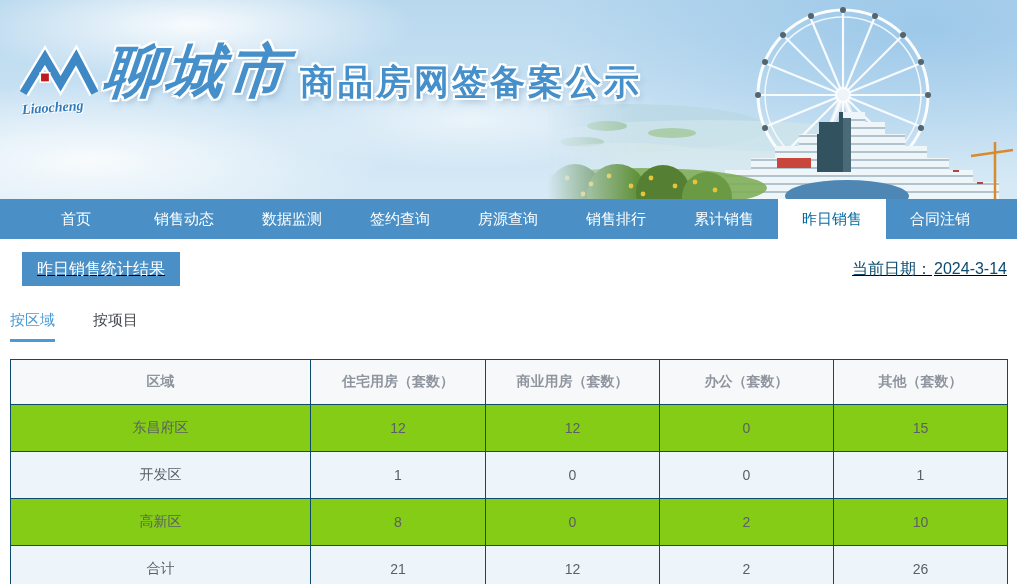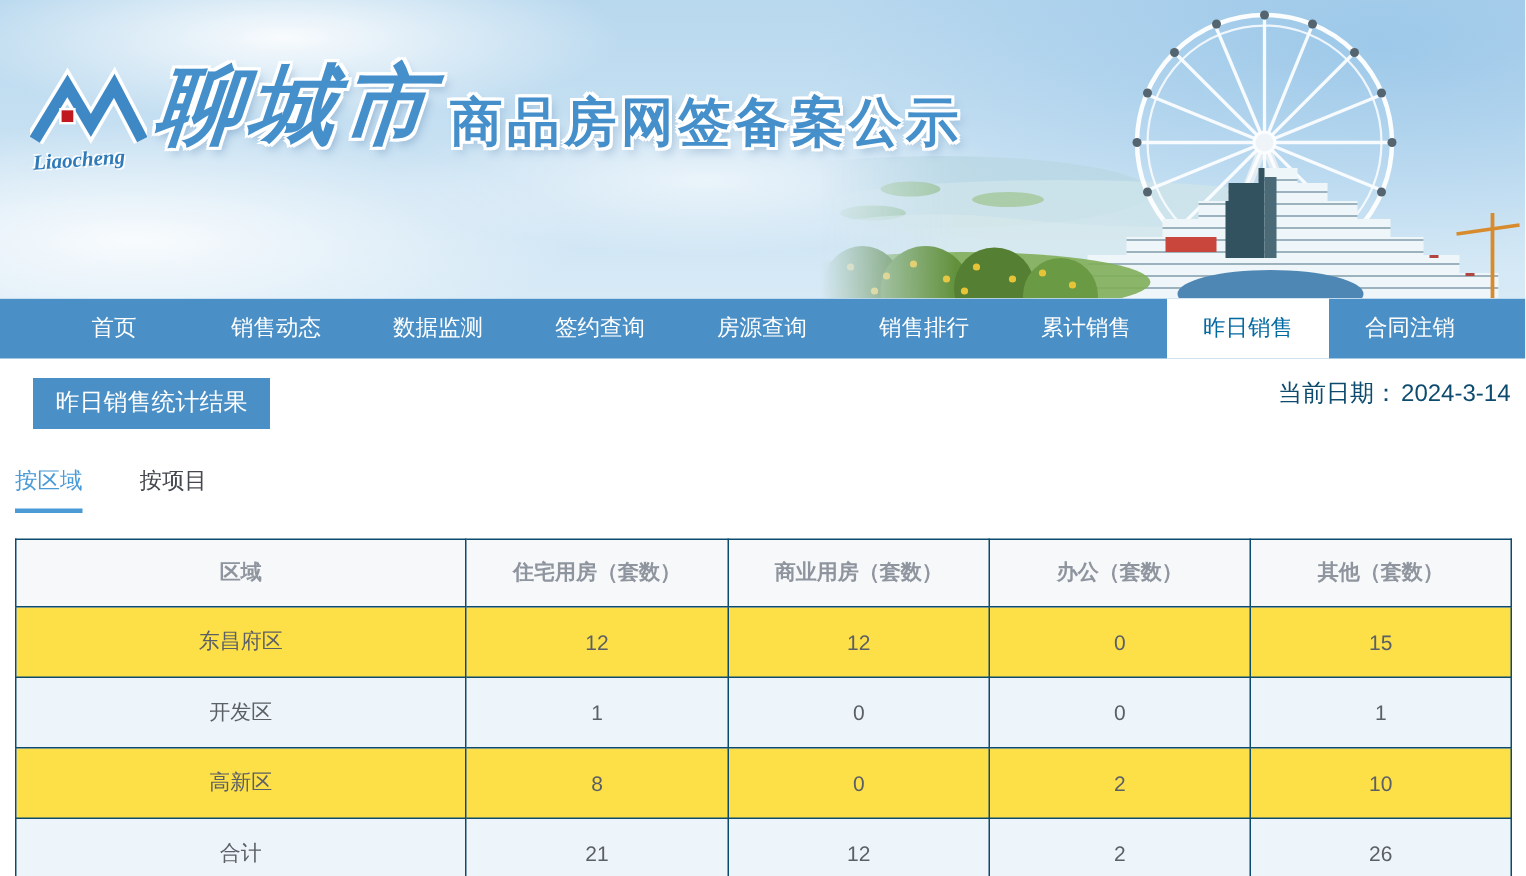--- a/index.html
+++ b/index.html
@@ -31,35 +31,35 @@
       margin-left:10px;margin-top:22px;}
 
   
   .nav{display:flex;width:1017px;height:40px;background:#4a90c6;padding-left:22px;box-sizing:border-box;align-items:center;}
   .nav-item{width:108px;height:40px;line-height:40px;text-align:center;color:#fff;
       font-size:15px;cursor:pointer;flex:0 0 auto;}
   .nav-item.active{background:#fff;color:#0369a1;}
 
   
   .content{padding:0 10px;}
-  .title-row{display:flex;justify-content:space-between;align-items:flex-start;margin-top:13px;height:34px;}
+  .title-row{display:flex;justify-content:space-between;align-items:center;margin-top:13px;height:34px;text-decoration:underline;}
   .page-title{margin-left:12px;background:#4a90c6;color:#fff;font-size:16px;
       padding:0 15px;height:34px;line-height:34px;display:inline-block;}
   .date-box{font-size:16px;color:#0c4a6e;margin-right:0px;}
   .date-box .lbl{margin-right:2px;}
 
   .tabs{display:flex;margin-top:25px;padding-left:0;align-items:flex-end;}
   .tab{font-size:15px;color:#45494f;cursor:pointer;padding-bottom:9px;margin-right:38px;
        border-bottom:3px solid transparent;}
   .tab.active{color:#4a9ad6;border-bottom-color:#4a9ad6;}
 
   table.sales{border-collapse:collapse;width:997px;margin-top:17px;table-layout:fixed;}
   table.sales th,table.sales td{border:1px solid #0c4a6e;text-align:center;font-size:14px;}
   table.sales th{height:42px;background:#f7f8fa;color:#8f959e;font-weight:700;}
-  table.sales td{height:44px;color:#5b5f66;background:#fde047;}
+  table.sales td{height:44px;color:#5b5f66;background:#84cc16;}
   table.sales tr.stripe td{background:#edf5fb;}
 </style>
 </head>
 <body>
 
 <div class="page">
 
   <div class="banner">
 
     <svg class="scene" viewBox="0 0 470 199">

